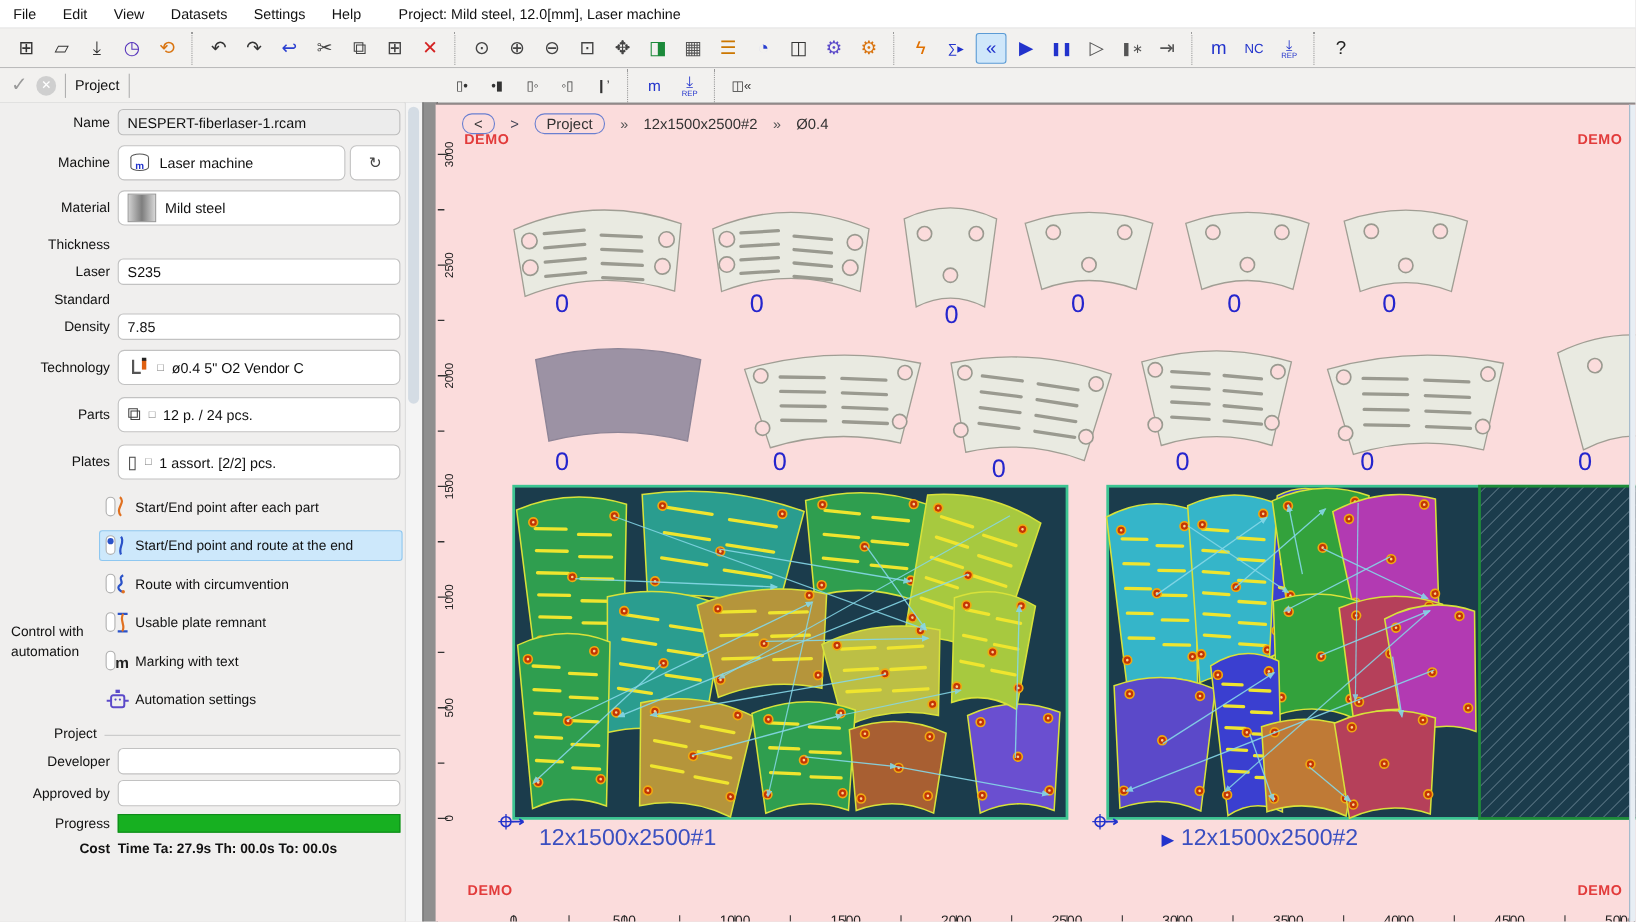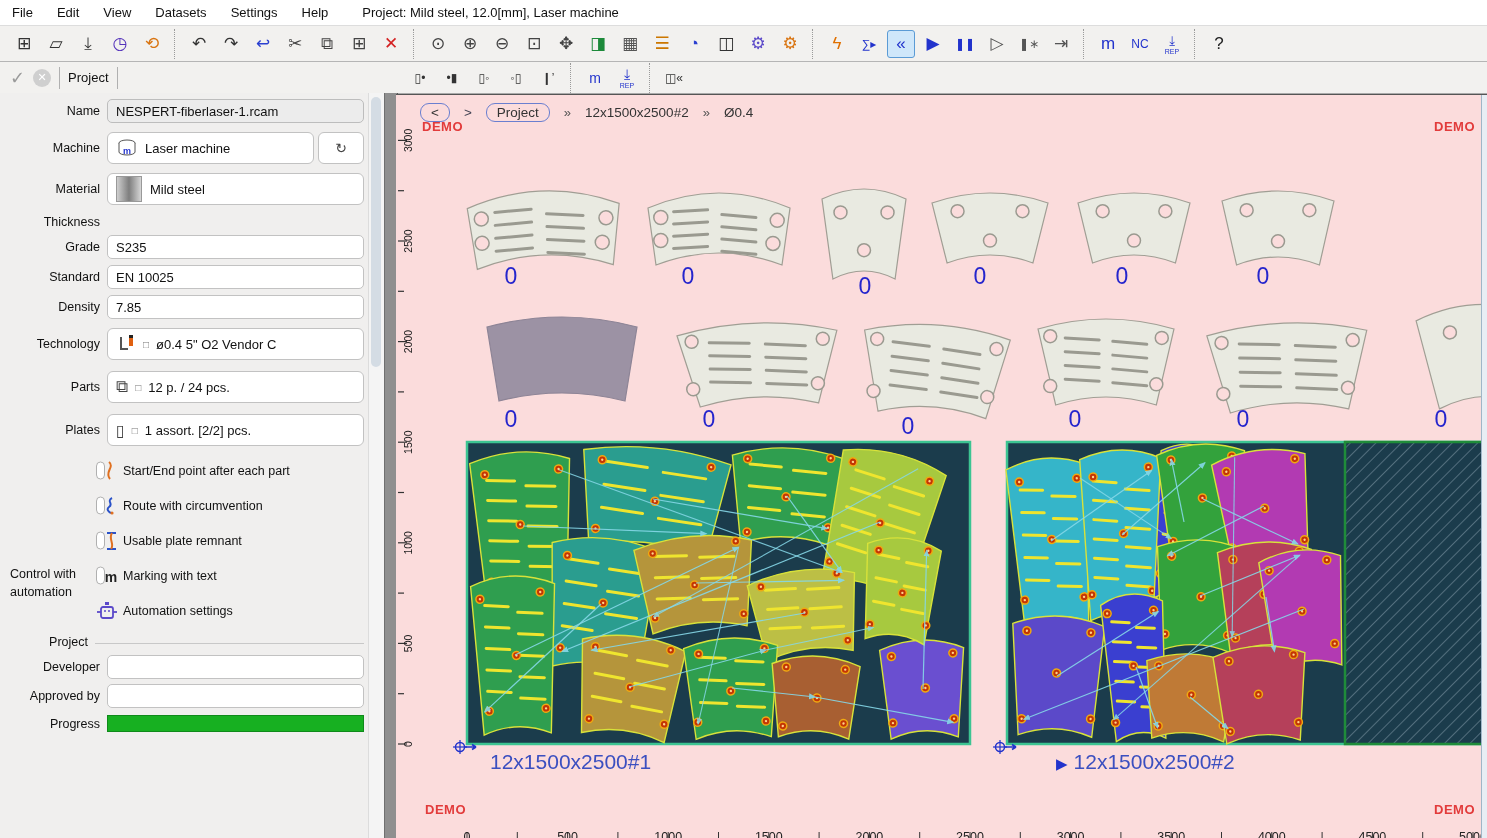--- a/index.html
+++ b/index.html
@@ -200,30 +200,27 @@
       <span class="slabel">Material</span>
       <div class="sinput big">
         <span id="material-swatch"></span>
         <span>Mild steel</span>
       </div>
     </div>
     <div class="srow" style="margin-top:10px">
       <span class="slabel">Thickness</span>
     </div>
     <div class="srow" style="margin-top:6px">
-      <span class="slabel">Grade</span>
+      <span class="slabel">Laser</span>
       <div class="sinput">
           <span>S235</span>
         </div>
     </div>
     <div class="srow" style="margin-top:6px">
       <span class="slabel">Standard</span>
-      <div class="sinput">
-          <span>EN 10025</span>
-        </div>
     </div>
     <div class="srow" style="margin-top:6px">
       <span class="slabel">Density</span>
       <div class="sinput">
           <span>7.85</span>
         </div>
     </div>
     <div class="srow" style="margin-top:9px">
       <span class="slabel">Technology</span>
       <div class="sinput big">
@@ -255,20 +252,28 @@
       </div>
     </div>
     <div id="options" style="margin-top:11px">
         <div class="opt-row">
           <span class="opt-icon"><svg width="24" height="24" viewBox="0 0 24 24">
               <rect x="1.5" y="3" width="8" height="17" rx="4" fill="#fff" stroke="#b0b0b0"></rect>
               <path d="M14,3 C20,8 9,13 15,20" stroke="#e07020" stroke-width="2" fill="none"></path>
             </svg></span>
           <span>Start/End point after each part</span>
         </div>
+        <div class="opt-row selected">
+          <span class="opt-icon"><svg width="24" height="24" viewBox="0 0 24 24">
+              <rect x="1.5" y="3" width="8" height="17" rx="4" fill="#fff" stroke="#b0b0b0"></rect>
+              <circle cx="5.5" cy="8" r="2.8" fill="#2a52c8"></circle>
+              <path d="M15,4 C19,9 12,14 15,20" stroke="#2a52c8" stroke-width="2" fill="none"></path>
+            </svg></span>
+          <span>Start/End point and route at the end</span>
+        </div>
         <div class="opt-row">
           <span class="opt-icon"><svg width="24" height="24" viewBox="0 0 24 24">
               <rect x="1.5" y="3" width="8" height="17" rx="4" fill="#fff" stroke="#b0b0b0"></rect>
               <path d="M17,4 C11,7 19,10 14,13 C10,16 16,19 16,19" stroke="#2a52c8" stroke-width="2" fill="none"></path>
               <circle cx="17" cy="19" r="1.6" fill="#e07020"></circle>
             </svg></span>
           <span>Route with circumvention</span>
         </div>
         <div class="opt-row">
           <span class="opt-icon"><svg width="24" height="24" viewBox="0 0 24 24">
@@ -309,20 +314,24 @@
     </div>
     <div class="srow" style="margin-top:5px">
       <span class="slabel">Approved by</span>
       <div class="sinput">
           <span></span>
         </div>
     </div>
     <div class="srow" style="margin-top:7px">
       <span class="slabel">Progress</span>
       <div id="progress-bar"></div>
+    </div>
+    <div class="srow" id="cost-row">
+      <span class="slabel" style="font-weight:bold">Cost</span>
+      <span id="cost-value" style="font-weight:bold">Time Ta: 27.9s Th: 00.0s To: 00.0s</span>
     </div>
     <div id="control-label">Control with automation</div>
   </div>
 
   <div id="side-scroll">
       <div id="side-thumb"></div>
     </div>
   <div id="divider"></div>
 
   <div id="canvas">

